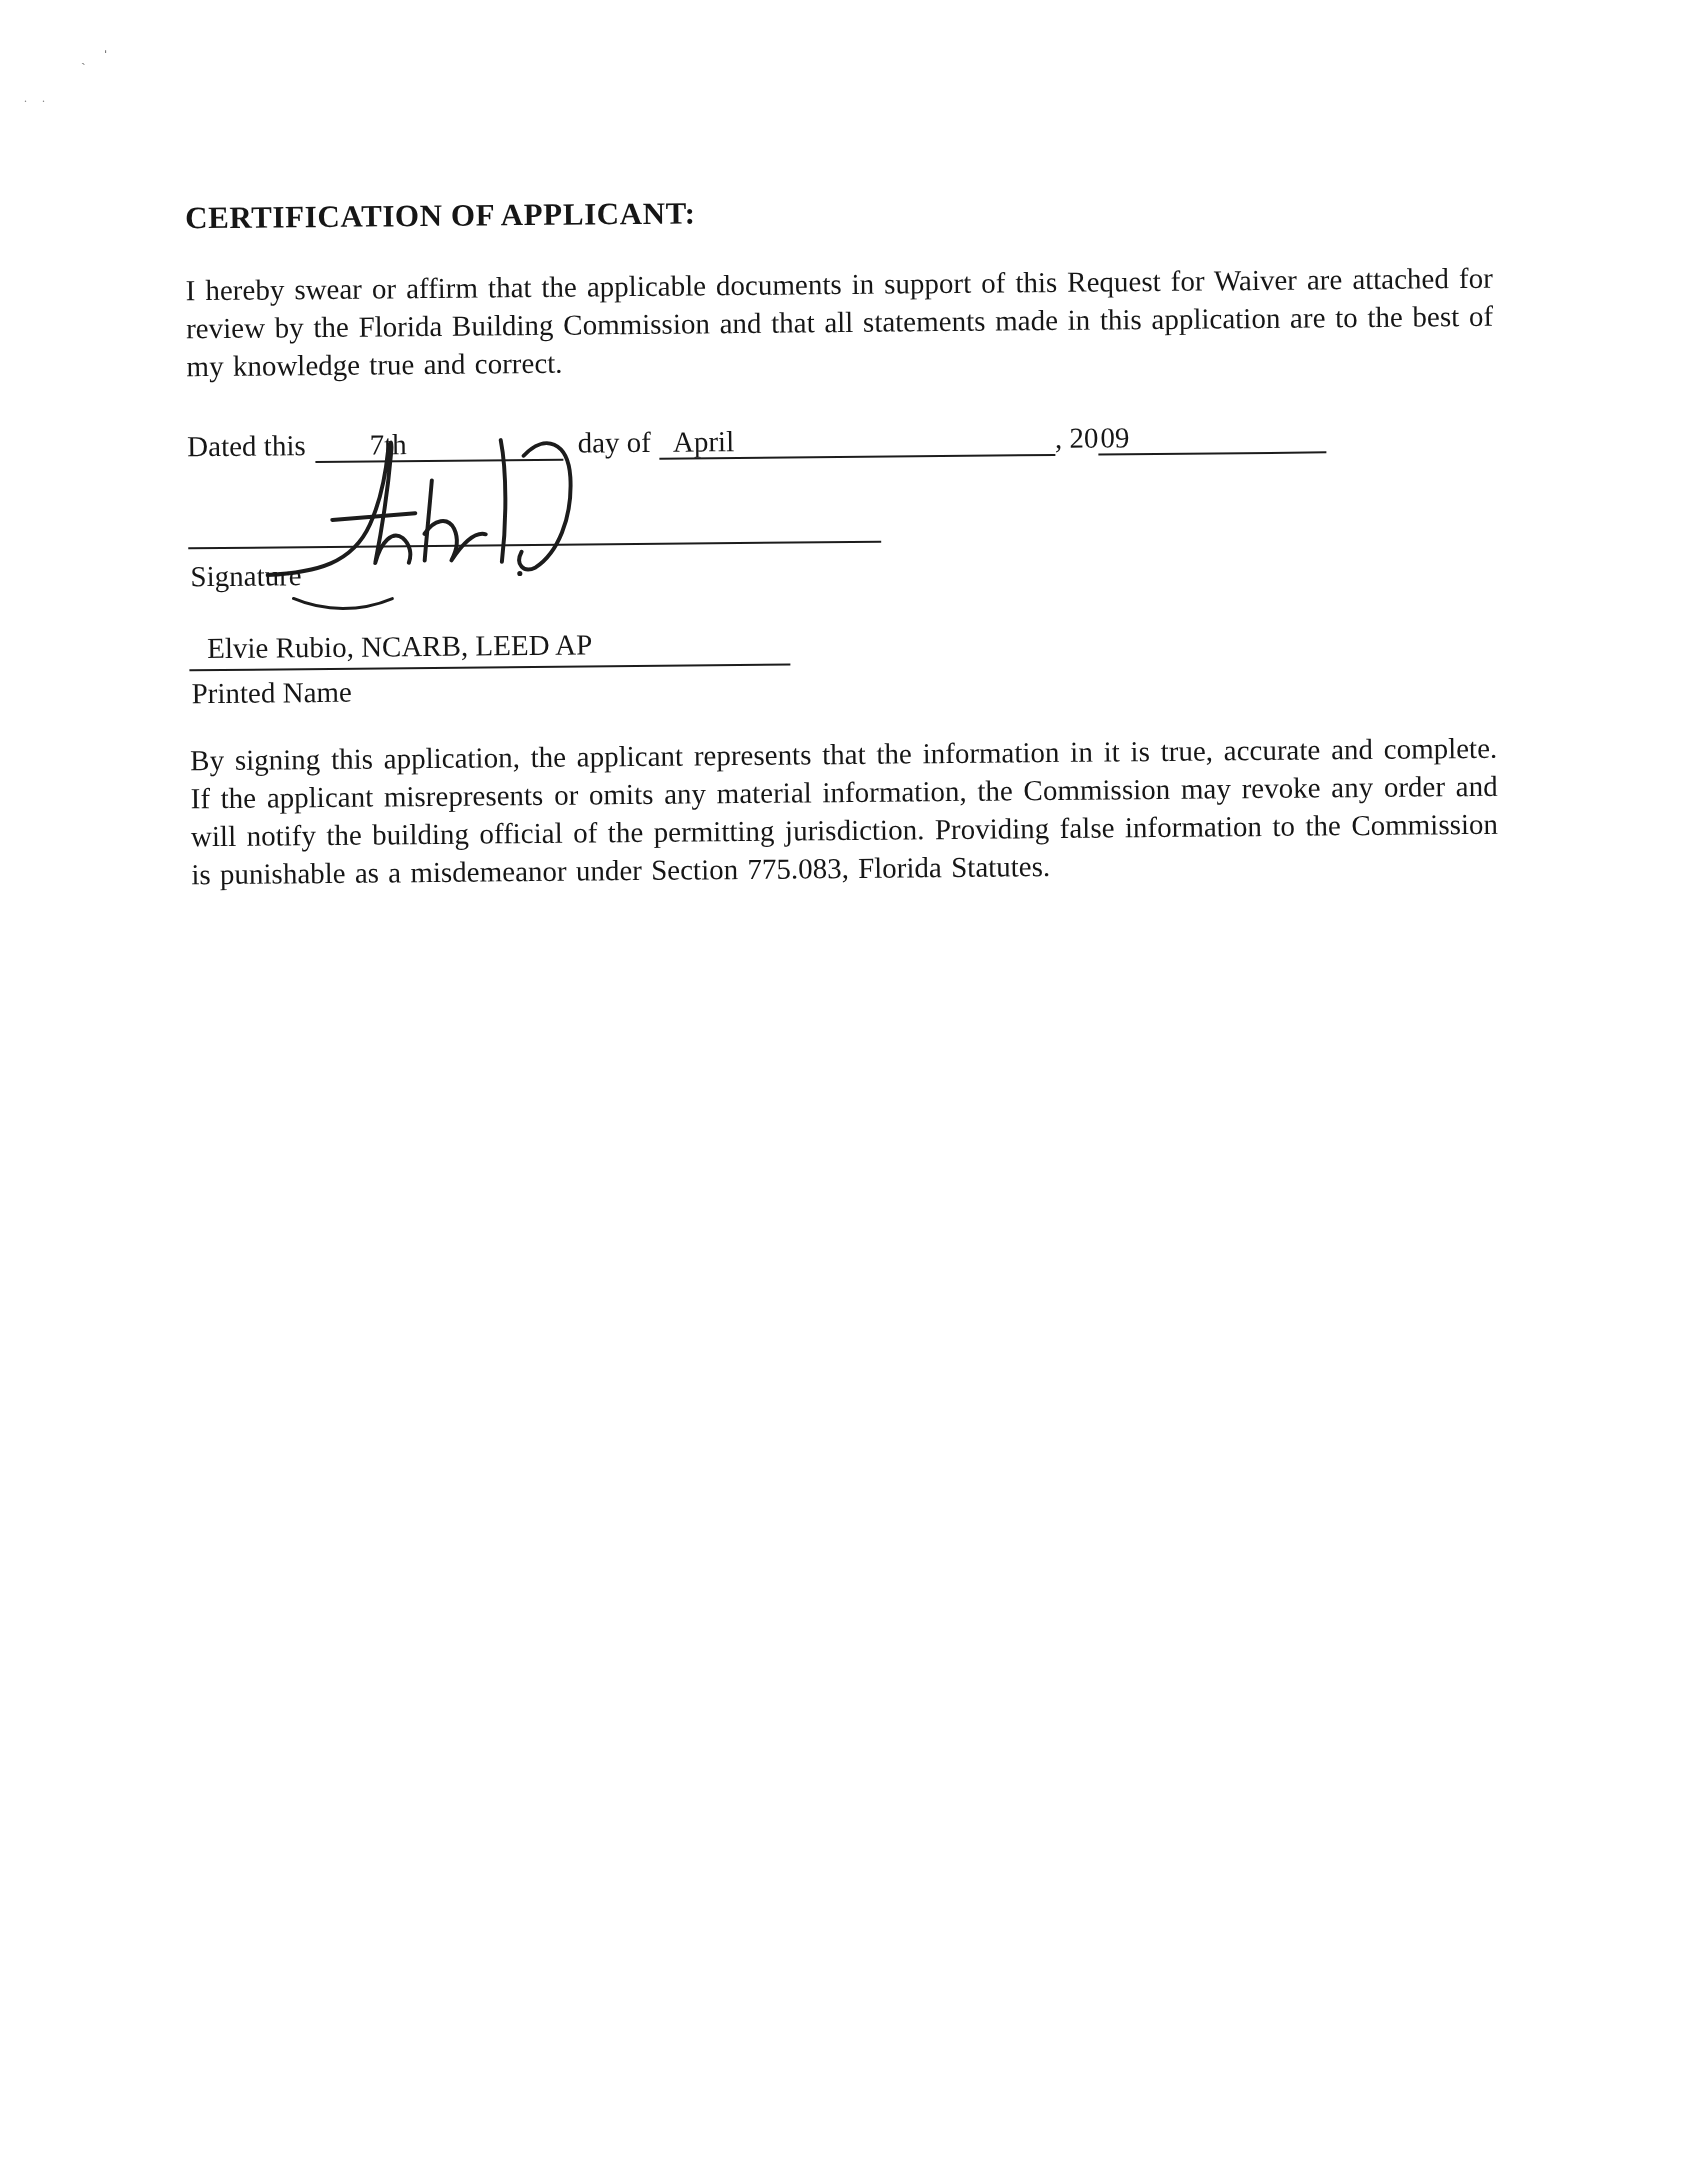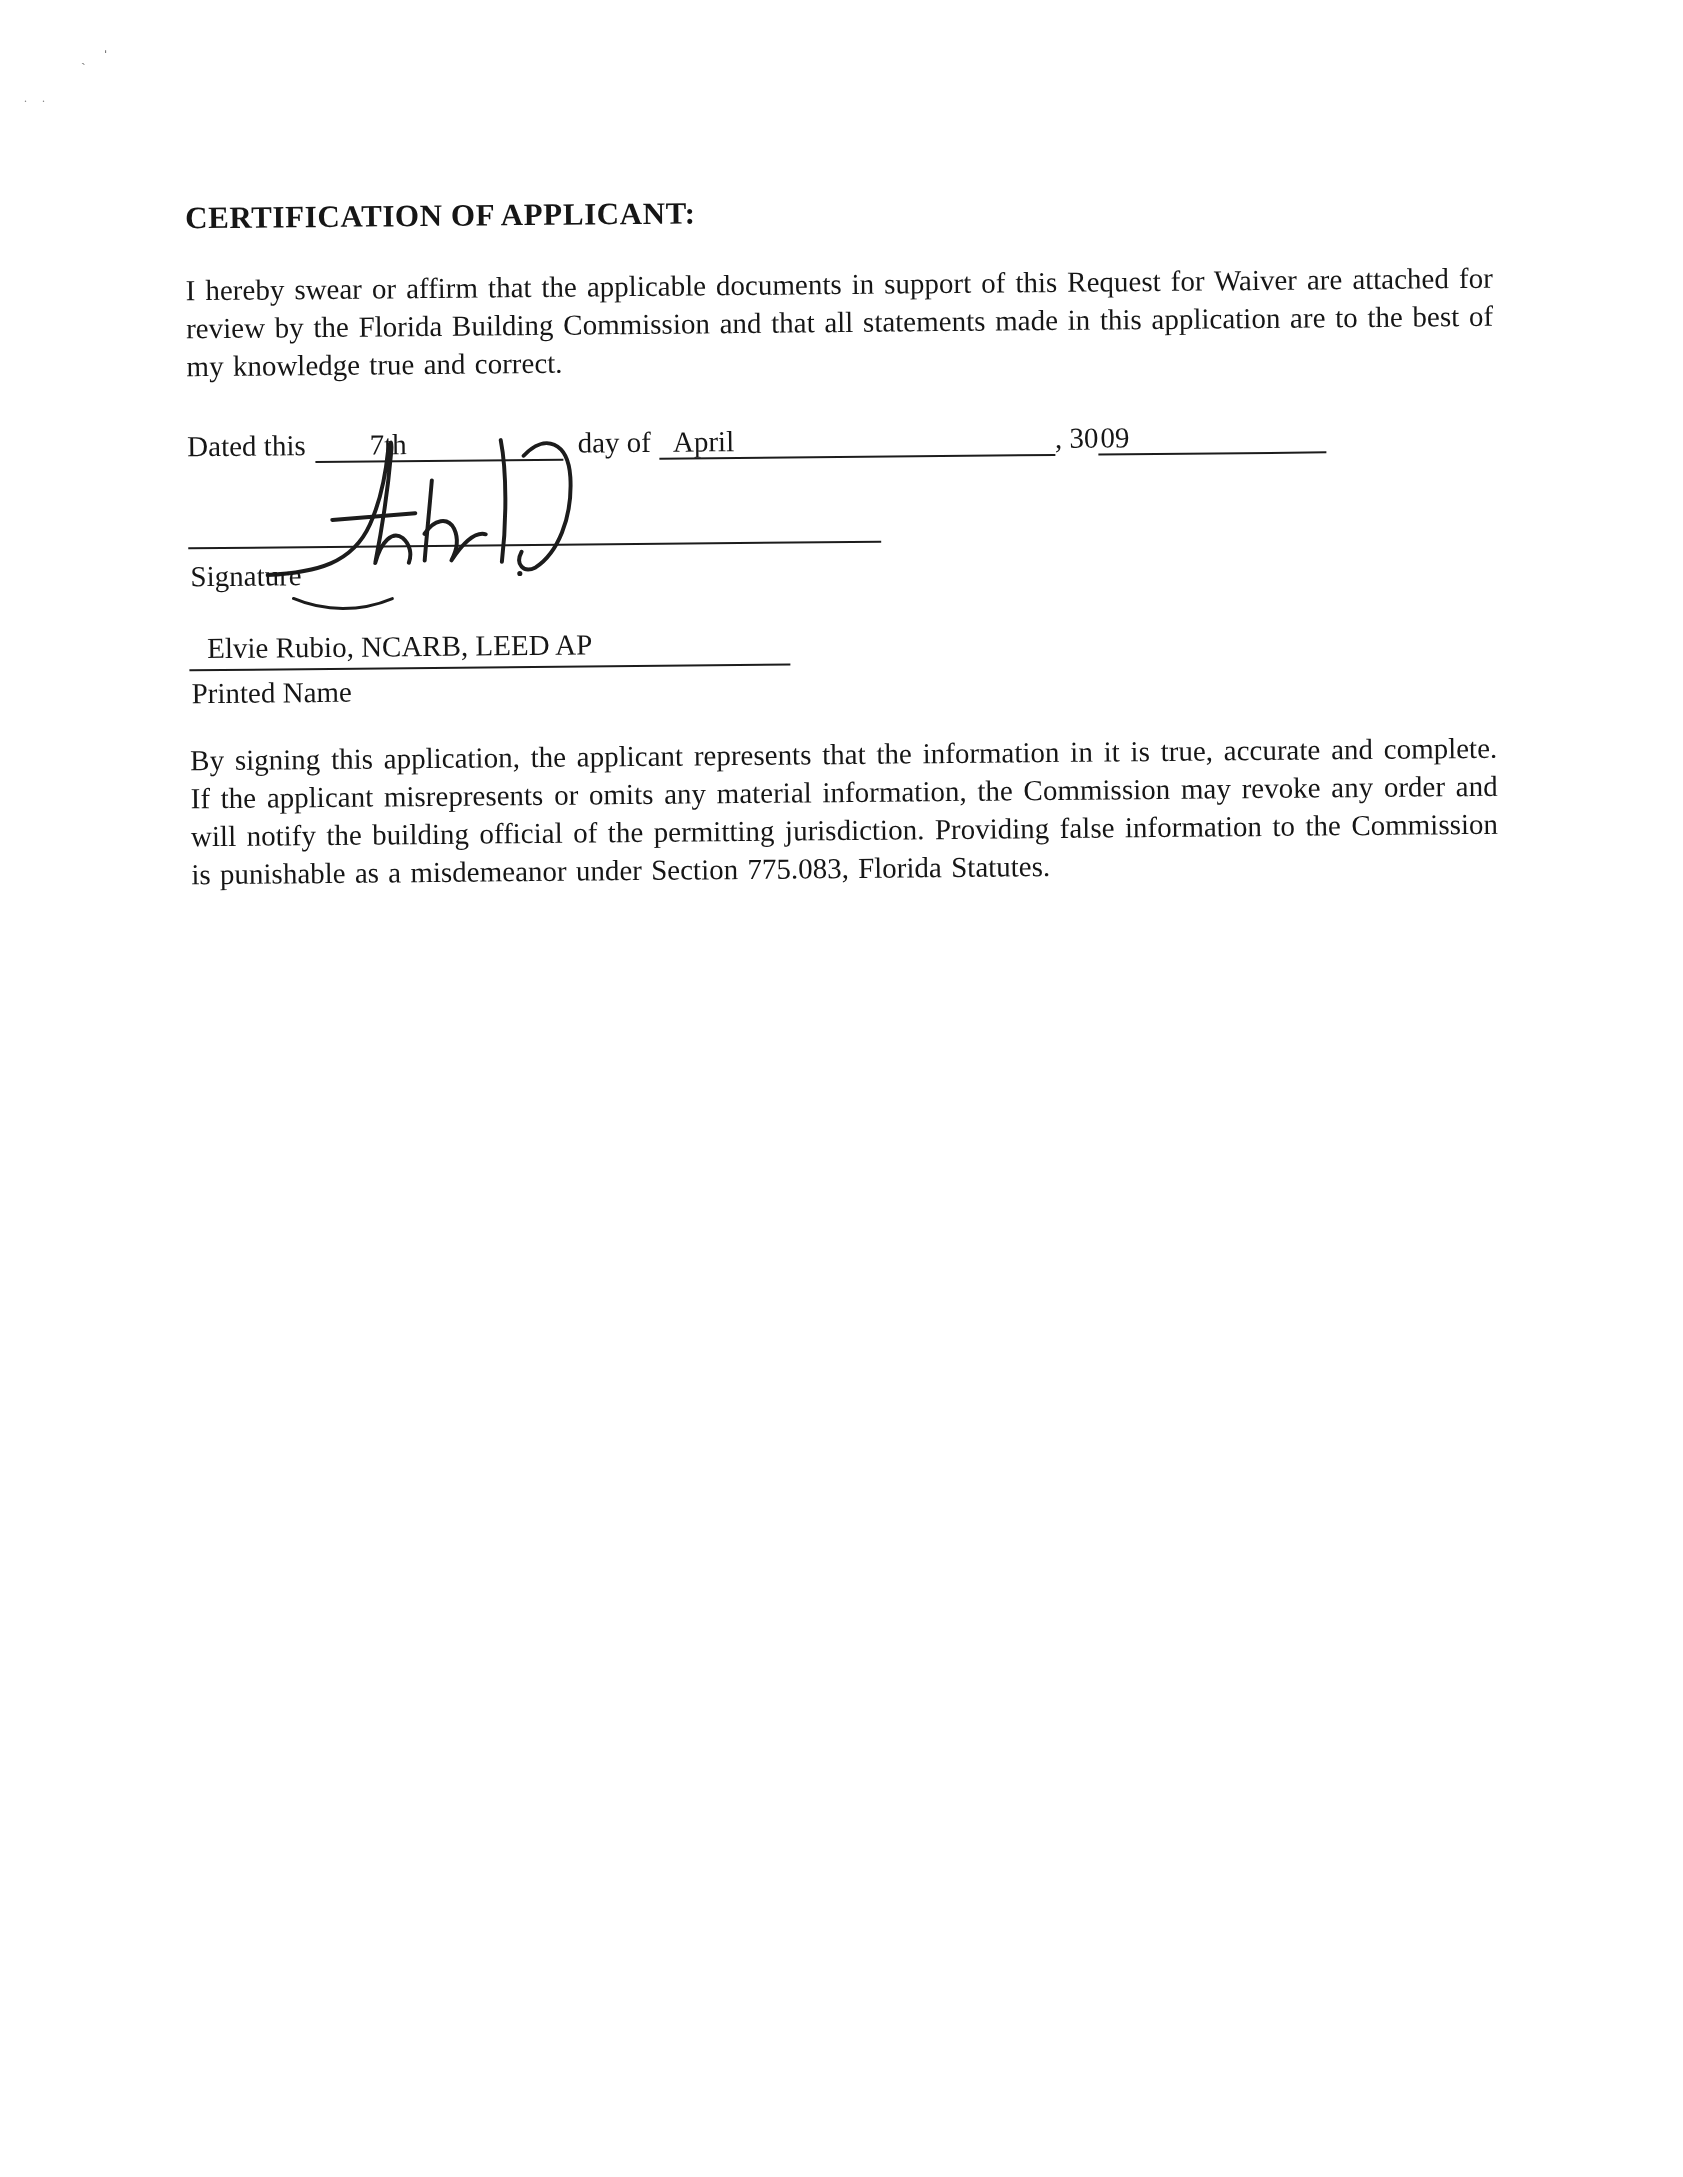--- a/index.html
+++ b/index.html
@@ -133,21 +133,21 @@
 <span class="speckle sp2">ˋ</span>
 <span class="speckle sp3">. .</span>
 
 <div class="scan-page">
 
   <div class="doc-title">CERTIFICATION OF APPLICANT:</div>
 
   <div class="para para-intro">I hereby swear or affirm that the applicable documents in support of this Request for Waiver are attached for review by the Florida Building Commission and that all statements made in this application are to the best of my knowledge true and correct.</div>
 
   <div class="dated-row">
-    <span>Dated this</span><span class="blank blank-day">7th</span><span>day of</span><span class="blank blank-month">April</span><span>, 30</span><span class="blank blank-year">09</span>
+    <span>Dated this</span><span class="blank blank-day">7th</span><span>day of</span><span class="blank blank-month">April</span><span>, 20</span><span class="blank blank-year">09</span>
   </div>
 
   <svg class="signature-svg" viewBox="0 0 480 195">
     <g fill="none" stroke="#1c1c1c" stroke-width="4" stroke-linecap="round" stroke-linejoin="round">
 
       <path d="M 2 152 C 52 150 88 141 106 102 C 119 74 123 46 125 28 C 127 17 130 15 128 31 C 124 72 117 112 111 141 C 117 119 129 108 139 116 C 147 123 148 133 145 141"></path>
 
       <path d="M 68 97 L 152 91"></path>
 
       <path d="M 169 58 C 166 90 163 116 161 139"></path>

